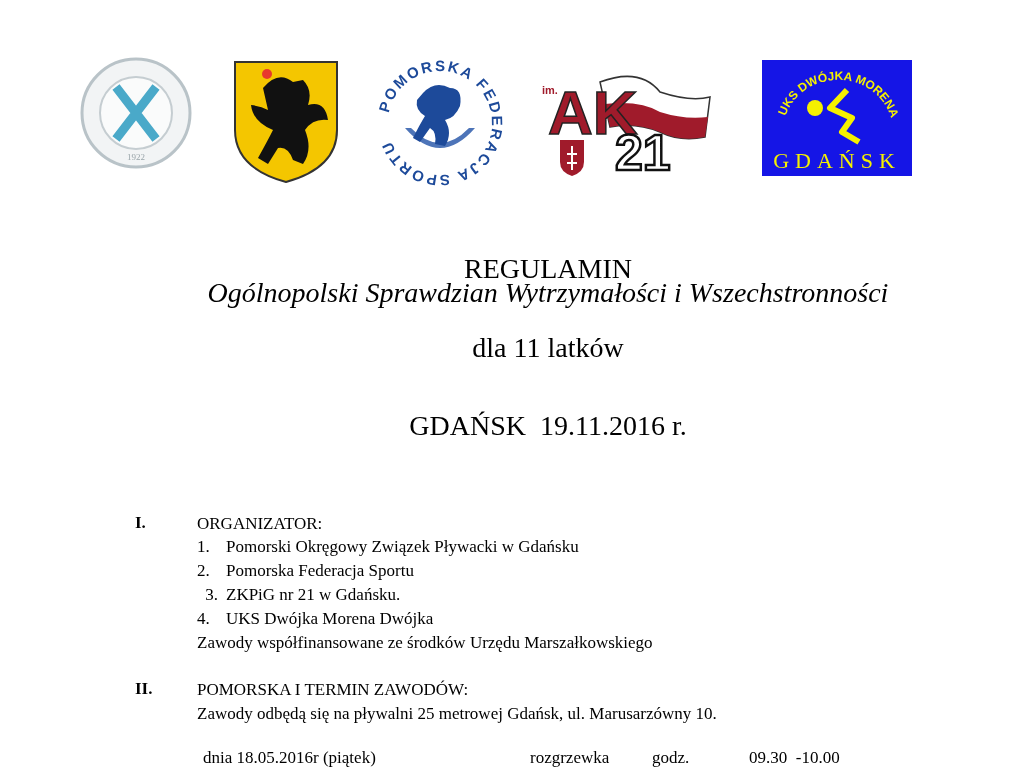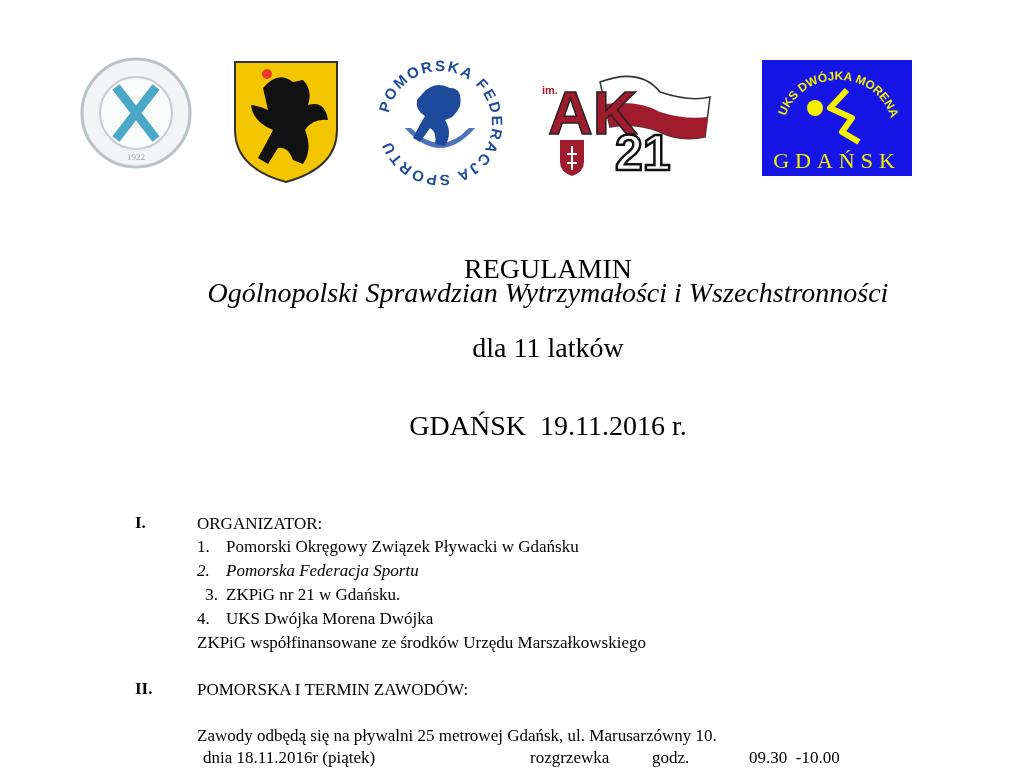--- a/index.html
+++ b/index.html
@@ -78,25 +78,25 @@
 </div>
 
 <div class="title" id="t1">REGULAMIN</div>
 <div class="title" id="t2">Ogólnopolski Sprawdzian Wytrzymałości i Wszechstronności</div>
 <div class="title" id="t3">dla 11 latków</div>
 <div class="title" id="t4" style="white-space:pre;">GDAŃSK  19.11.2016 r.</div>
 
 <div class="num" style="top:513px;">I.</div>
 <div class="item bold" style="top:513px;">ORGANIZATOR:</div>
 <div class="item" style="top:536px;"><span class="n">1.</span><span>Pomorski Okręgowy Związek Pływacki w Gdańsku</span></div>
-<div class="item" style="top:560px;font-style:italic;"><span class="n">2.</span><span>Pomorska Federacja Sportu</span></div>
+<div class="item" style="top:560px;"><span class="n">2.</span><span>Pomorska Federacja Sportu</span></div>
 <div class="item" style="top:584px;text-align:center;"><span class="n">3.</span><span>ZKPiG nr 21 w Gdańsku.</span></div>
 <div class="item" style="top:608px;"><span class="n">4.</span><span>UKS Dwójka Morena Dwójka</span></div>
-<div class="item" style="top:632px;">ZKPiG współfinansowane ze środków Urzędu Marszałkowskiego</div>
+<div class="item" style="top:632px;">Zawody współfinansowane ze środków Urzędu Marszałkowskiego</div>
 
 <div class="num" style="top:679px;">II.</div>
 <div class="item bold" style="top:679px;">POMORSKA I TERMIN ZAWODÓW:</div>
-<div class="item" style="top:725px;">Zawody odbędą się na pływalni 25 metrowej Gdańsk, ul. Marusarzówny 10.</div>
+<div class="item" style="top:703px;">Zawody odbędą się na pływalni 25 metrowej Gdańsk, ul. Marusarzówny 10.</div>
 
-<div class="item bold" style="top:747px; left:203px;">dnia 18.11.2016r (piątek)</div>
+<div class="item bold" style="top:747px; left:203px;">dnia 18.05.2016r (piątek)</div>
 <div class="item bold" style="top:747px; left:530px;">rozgrzewka</div>
 <div class="item bold" style="top:747px; left:652px;text-align:center;">godz.</div>
 <div class="item bold" style="top:747px; left:749px; white-space:pre;">09.30  -10.00</div>
 
 </body></html>

